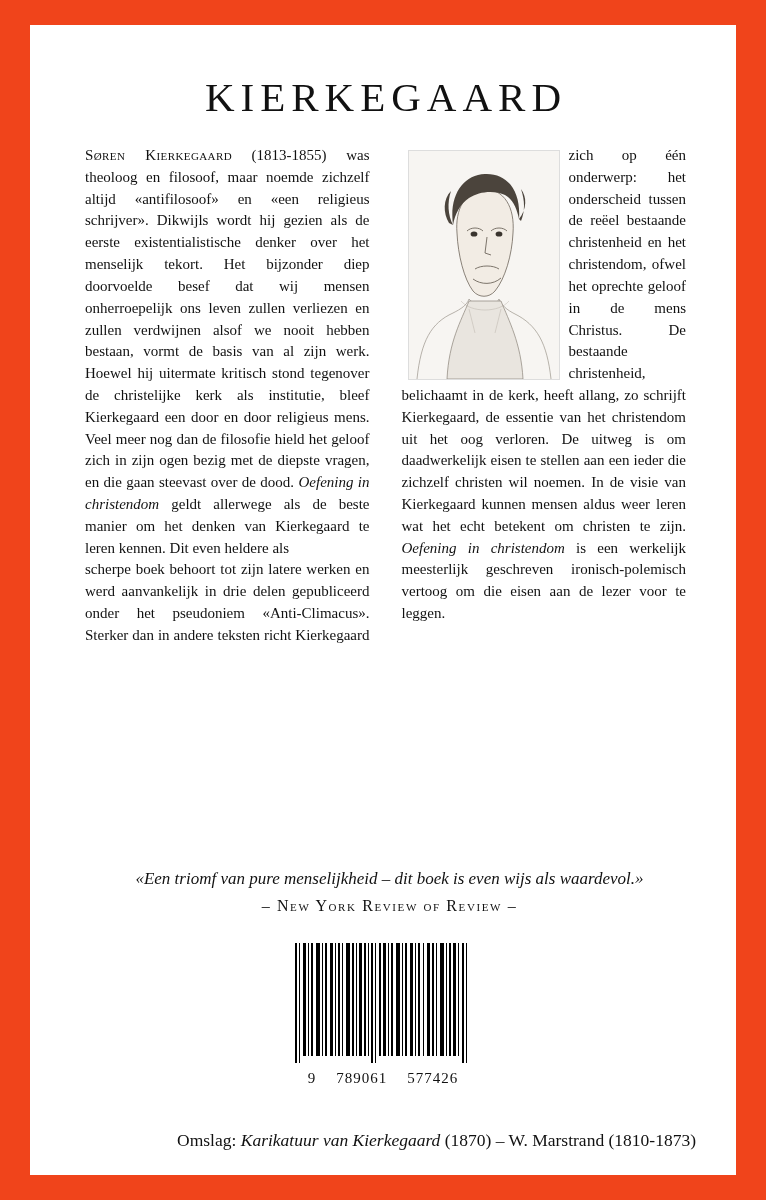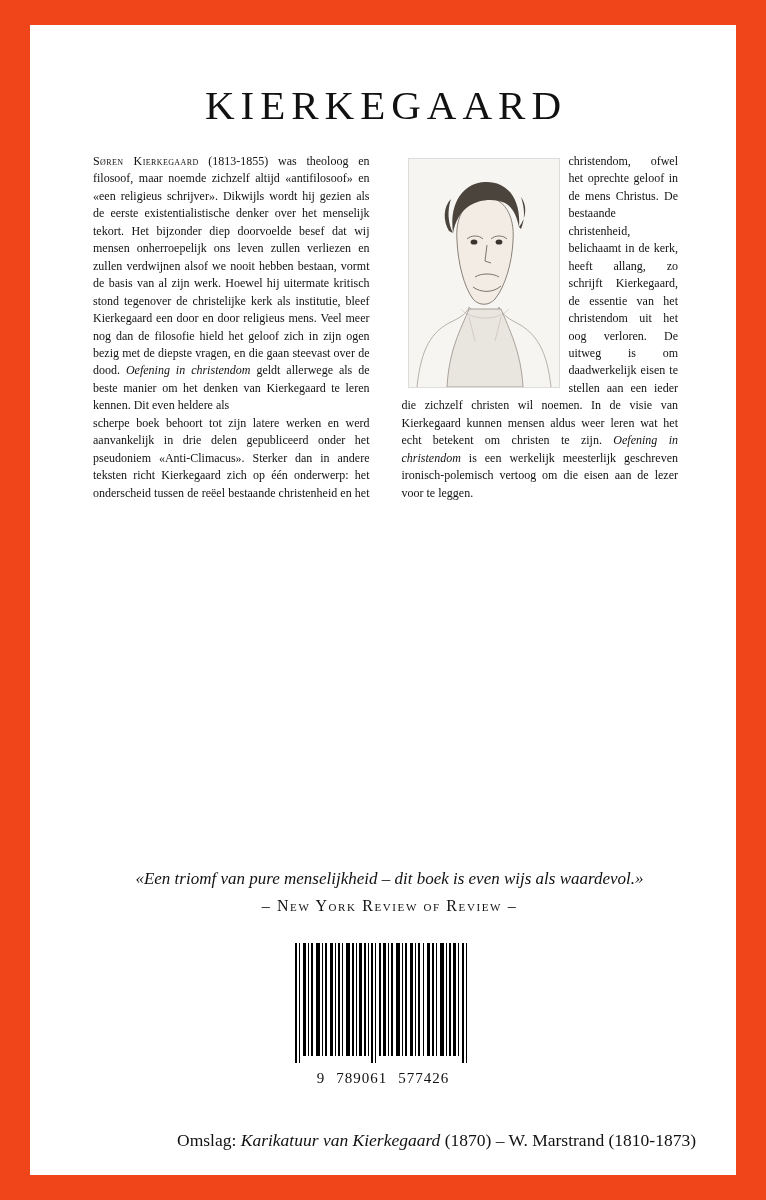--- a/index.html
+++ b/index.html
@@ -21,38 +21,38 @@
     box-sizing: border-box;
   }
   .page {
     position: absolute;
     left: 30px;
     top: 25px;
     width: 706px;
     height: 1150px;
     background: #ffffff;
     box-sizing: border-box;
-    padding: 8px;
+    padding: 0;
   }
   .title {
     text-align: center;
     font-family: "Liberation Serif", serif;
     font-size: 41px;
     letter-spacing: 6px;
     margin-top: 48px;
     color: #111;
     font-weight: 400;
     padding-left: 6px;
   }
   .body-cols {
     position: relative;
     margin: 24px 50px 0 55px;
     column-count: 2;
     column-gap: 32px;
-    font-size: 12px;
+    font-size: 15px;
     line-height: 1.455;
     text-align: justify;
     color: #111;
     hyphens: auto;
   }
   .body-cols p {
     margin: 0;
   }
   .smallcaps {
     font-variant: small-caps;
@@ -117,21 +117,21 @@
     position: relative;
   }
   .barcode svg { display:block; }
   .barcode-digits {
     font-size: 15px;
     letter-spacing: 1px;
     margin-top: 3px;
     color: #111;
   }
   .barcode-digits .grp { display:inline-block; }
-  .barcode-digits .grp + .grp { margin-left: 11px; }
+  .barcode-digits .grp + .grp { margin-left: 20px; }
   .credit {
     position: absolute;
     left: 55px;
     right: 40px;
     top: 1105px;
     font-size: 17.5px;
     color: #111;
     text-align: right;
   }
 </style>

